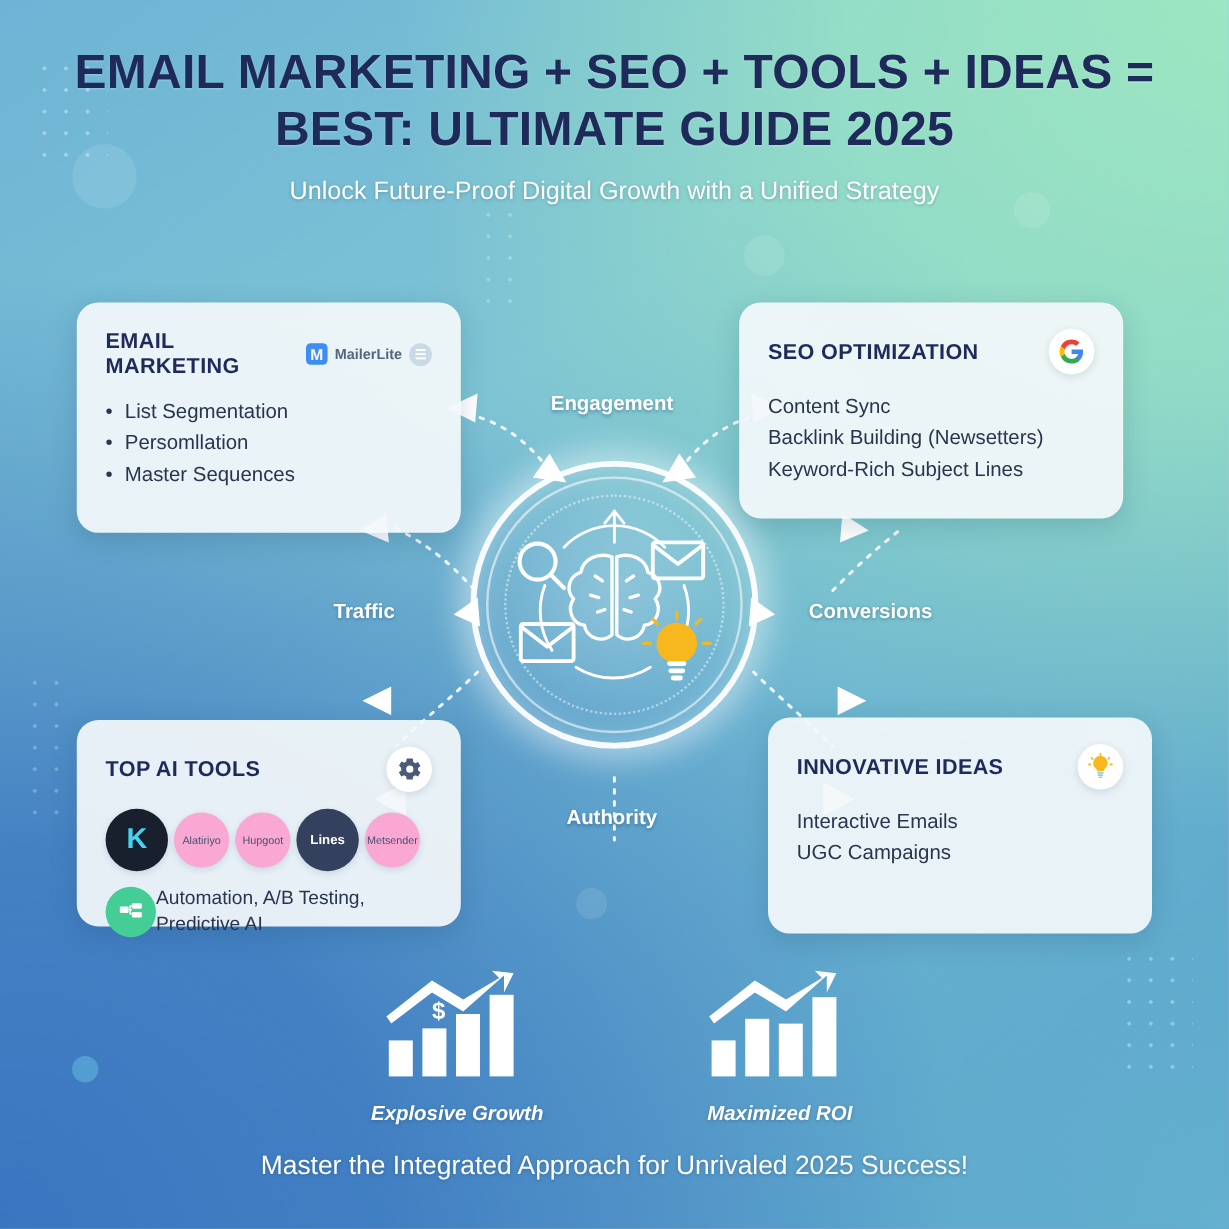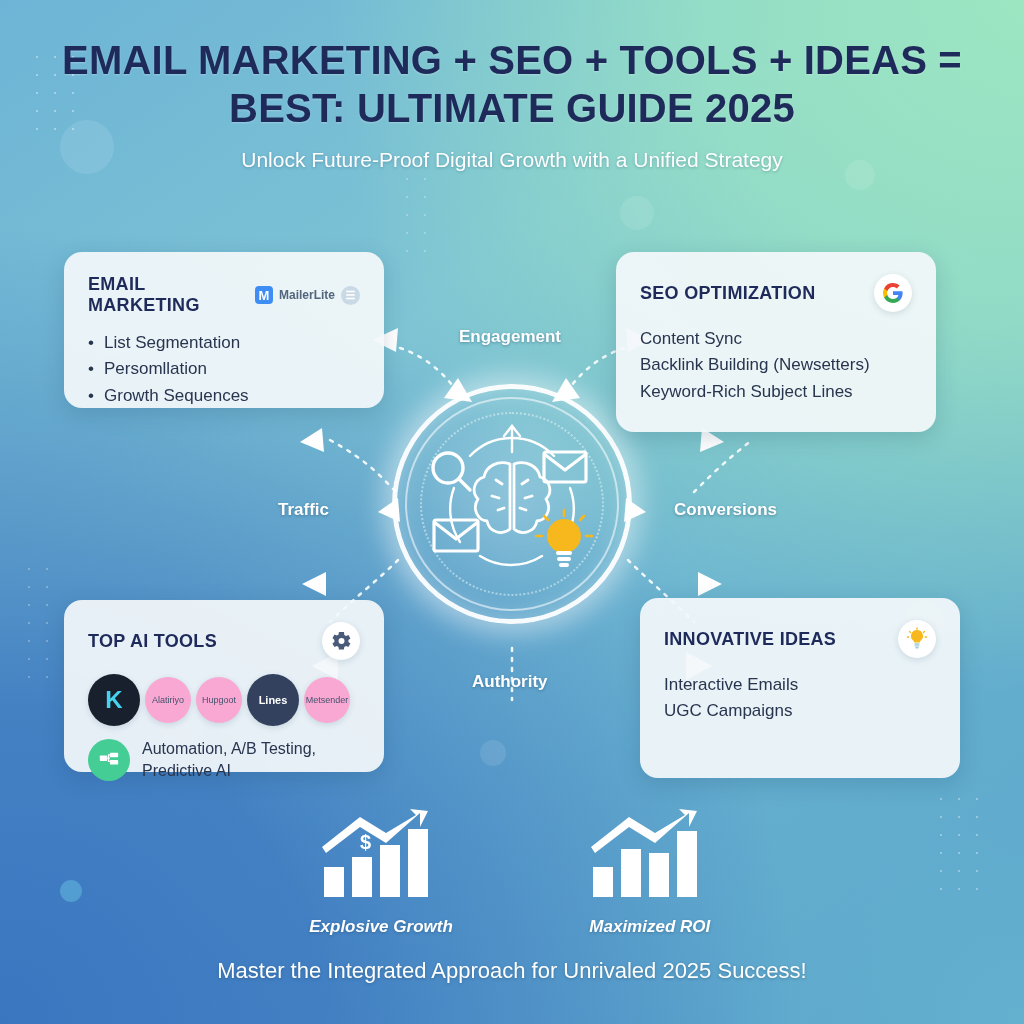--- a/index.html
+++ b/index.html
@@ -35,42 +35,42 @@
   .subtitle { margin-top:16px; font-size:21px; color:#ffffff; text-shadow:0 1px 3px rgba(40,80,110,.35); }
 
   .card { position:absolute; width:320px; background:rgba(243,248,250,.93);
     border-radius:18px; box-shadow:0 6px 22px rgba(20,60,90,.18); padding:22px 24px; }
   .card-head { display:flex; align-items:center; justify-content:space-between; margin-bottom:14px; }
   .card-title { font-size:18px; font-weight:bold; color:#1e2a5a; letter-spacing:.3px; }
   .card-list { list-style:none; }
   .card-list li { font-size:17px; color:#28354f; line-height:1.55; }
   .card-list.bulleted li { position:relative; padding-left:16px; }
   .card-list.bulleted li:before { content:"\2022"; position:absolute; left:0; color:#28354f; }
-  .c-tl { left:64px; top:252px; height:156px; }
+  .c-tl { left:64px; top:252px; height:192px; }
   .c-tr { left:616px; top:252px; height:180px; }
   .c-bl { left:64px; top:600px; height:172px; }
   .c-br { left:640px; top:598px; height:180px; }
 
   .logo-wrap { display:flex; align-items:center; gap:6px; }
   .ml-mark { width:18px; height:18px; border-radius:4px; background:#3d8df5; position:relative; }
   .ml-mark:before { content:"M"; position:absolute; inset:0; color:#fff; font-size:13px; font-weight:bold;
      display:flex; align-items:center; justify-content:center; }
   .ml-text { font-size:12px; color:#53667e; font-weight:bold; }
   .mini-badge { width:19px; height:19px; border-radius:50%; background:#c9d9e6; display:flex;
      align-items:center; justify-content:center; color:#fff; font-size:11px; font-weight:bold; }
   .icon-circle { width:38px; height:38px; border-radius:50%; background:#fff; display:flex;
      align-items:center; justify-content:center; box-shadow:0 2px 7px rgba(20,60,90,.14); }
 
   .tool-row { display:flex; align-items:center; gap:5px; margin:4px 0 12px; }
   .tool { border-radius:50%; display:flex; align-items:center; justify-content:center;
      font-size:9px; color:#44536b; background:#f9a8d4; box-shadow:0 2px 6px rgba(20,60,90,.14);
      width:46px; height:46px; text-align:center; }
   .tool.big { width:52px; height:52px; background:#17202c; color:#46d3ef; font-size:24px; font-weight:bold; }
   .tool.brevo { width:52px; height:52px; background:#33415f; color:#fff; font-size:11px; font-weight:bold; }
-  .tool-note { display:flex; align-items:center; gap:12px; }
+  .tool-note { display:flex; align-items:center; }
   .auto-icon { width:42px; height:42px; border-radius:50%; background:#45cd96; flex:none;
      display:flex; align-items:center; justify-content:center; }
   .tool-note-text { font-size:16px; color:#28354f; line-height:1.4; }
 
   .hub { position:absolute; left:392px; top:384px; width:240px; height:240px; }
   .hub-ring { position:absolute; inset:0; border-radius:50%; border:5px solid rgba(255,255,255,.95);
      box-shadow:0 0 26px 10px rgba(255,255,255,.45), inset 0 0 28px rgba(255,255,255,.35); }
   .hub-ring2 { position:absolute; inset:13px; border-radius:50%; border:2px solid rgba(255,255,255,.55);
      background:radial-gradient(circle at 50% 45%, rgba(255,255,255,.22), rgba(255,255,255,.02) 70%); }
   .hub-dash { position:absolute; inset:28px; border-radius:50%; border:2px dotted rgba(255,255,255,.45); }
@@ -192,21 +192,21 @@
     <div class="card-title">EMAIL MARKETING</div>
     <div class="logo-wrap">
       <span class="ml-mark"></span>
       <span class="ml-text">MailerLite</span>
       <span class="mini-badge">☰</span>
     </div>
   </div>
   <ul class="card-list bulleted">
     <li>List Segmentation</li>
     <li>Persomllation</li>
-    <li>Growth Sequences</li>
+    <li>Master Sequences</li>
   </ul>
 </div>
 
 <div class="card c-tr">
   <div class="card-head">
     <div class="card-title">SEO OPTIMIZATION</div>
     <div class="icon-circle">
       <svg width="24" height="24" viewBox="0 0 24 24">
         <path fill="#4285F4" d="M21.6 12.2c0-.7-.06-1.3-.18-1.9H12v3.6h5.4a4.6 4.6 0 0 1-2 3v2.5h3.2c1.9-1.7 3-4.3 3-7.2z"></path>
         <path fill="#34A853" d="M12 22c2.7 0 5-0.9 6.6-2.4l-3.2-2.5c-.9.6-2 1-3.4 1-2.6 0-4.8-1.7-5.6-4.1H3.1v2.6A10 10 0 0 0 12 22z"></path>

